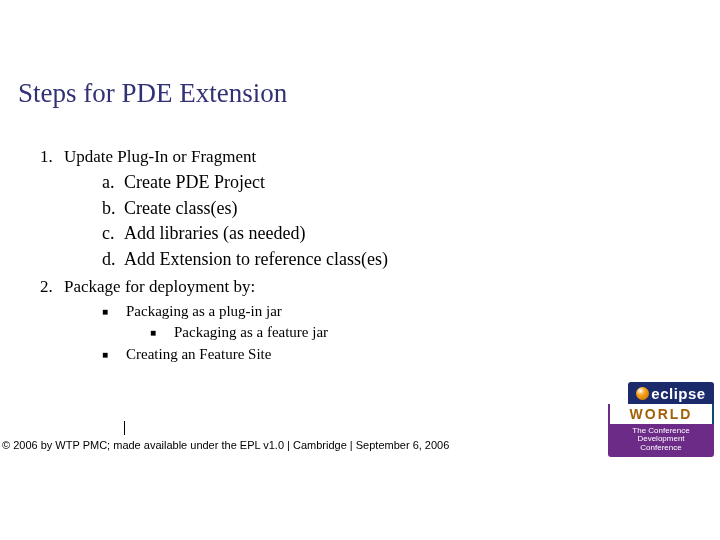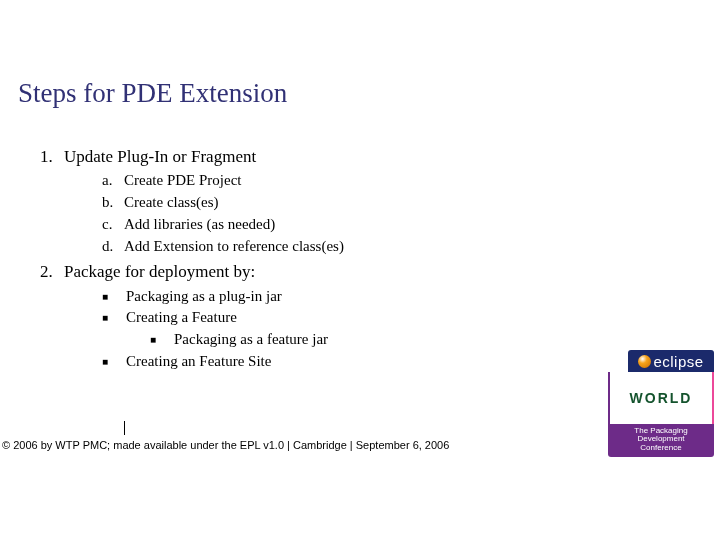--- a/index.html
+++ b/index.html
@@ -38,21 +38,21 @@
   }
   .lvl1 {
     margin: 6px 0 4px 0;
   }
   .lvl1 .num {
     display: inline-block;
     width: 24px;
   }
   .lvl2 {
     margin: 3px 0 3px 62px;
-    font-size: 15px;
+    font-size: 18px;
   }
   .lvl2 .ltr {
     display: inline-block;
     width: 22px;
   }
   .lvl2b {
     margin: 3px 0 3px 62px;
     font-size: 15px;
   }
   .lvl2b .sq {
@@ -94,45 +94,45 @@
     right: 6px;
     bottom: 6px;
     width: 106px;
     font-family: Arial, Helvetica, sans-serif;
     text-align: center;
   }
   .logo-top {
     background: #1b2a6b;
     color: #fff;
     font-size: 15px;
-    font-weight: normal;
+    font-weight: bold;
     padding: 3px 0 2px 0;
     letter-spacing: 0.5px;
     border-top-left-radius: 3px;
     border-top-right-radius: 3px;
     margin-left: 20px;
   }
   .logo-top .orb {
     display: inline-block;
     width: 13px;
     height: 13px;
     border-radius: 50%;
     background: radial-gradient(circle at 35% 30%, #fff 0%, #f7a31a 35%, #c76b00 100%);
     vertical-align: -1px;
     margin-right: 2px;
   }
   .logo-mid {
     background: #fff;
-    color: #14532d;
+    color: #a16207;
     font-size: 14px;
     font-weight: 900;
     letter-spacing: 2px;
-    padding: 18px 0;
+    padding: 2px 0;
     border-left: 2px solid #6d2b88;
-    border-right: 2px solid #ec4899;
+    border-right: 2px solid #0c4a6e;
   }
   .logo-bot {
     background: #6d2b88;
     color: #fff;
     font-size: 8px;
     line-height: 1.1;
     padding: 3px 2px 4px 2px;
     border-bottom-left-radius: 3px;
     border-bottom-right-radius: 3px;
   }
@@ -163,42 +163,39 @@
       <span class="ltr">d.</span><span>Add Extension to reference class(es)</span>
     </div>
 
     <div class="lvl1">
       <span class="num">2.</span><span>Package for deployment by:</span>
     </div>
 
     <div class="lvl2b">
       <span class="sq">■</span><span>Packaging as a plug-in jar</span>
     </div>
-    <div class="lvl2b">
-      <span class="sq">■</span><span>Creating a Feature</span>
-    </div>
     <div class="lvl3b">
       <span class="sq">■</span><span>Packaging as a feature jar</span>
     </div>
     <div class="lvl2b">
       <span class="sq">■</span><span>Creating an Feature Site</span>
     </div>
 
 
   </div>
 
   <div class="tick"></div>
 
   <div class="footer">© 2006 by WTP PMC; made available under the EPL v1.0  |  Cambridge  |  September 6, 2006</div>
 
   <div class="logo">
     <div class="logo-top">
       <span class="orb"></span><span>eclipse</span>
     </div>
     <div class="logo-mid">WORLD</div>
     <div class="logo-bot">
-      <div>The Packaging</div>
+      <div>The Conference</div>
       <div>Development</div>
       <div>Conference</div>
     </div>
   </div>
 
 </div>
 
 </body></html>

